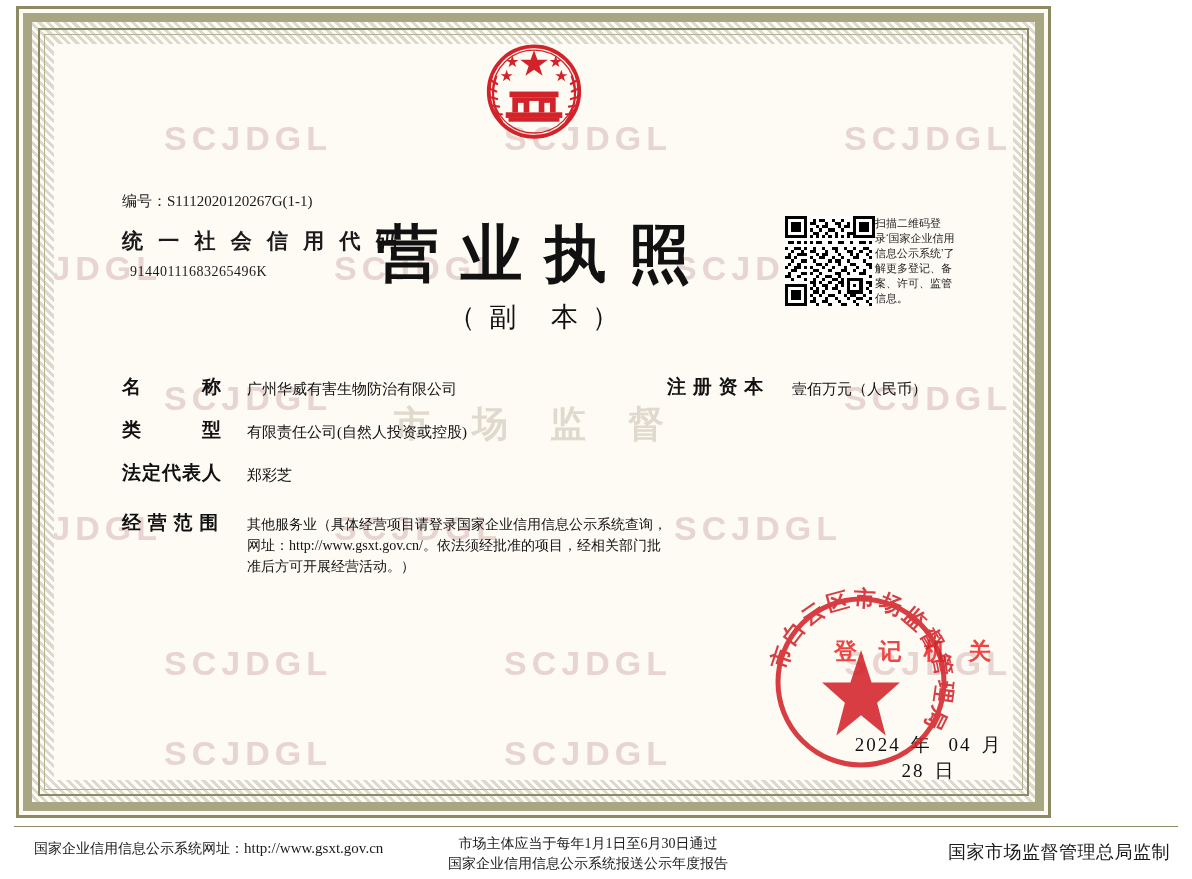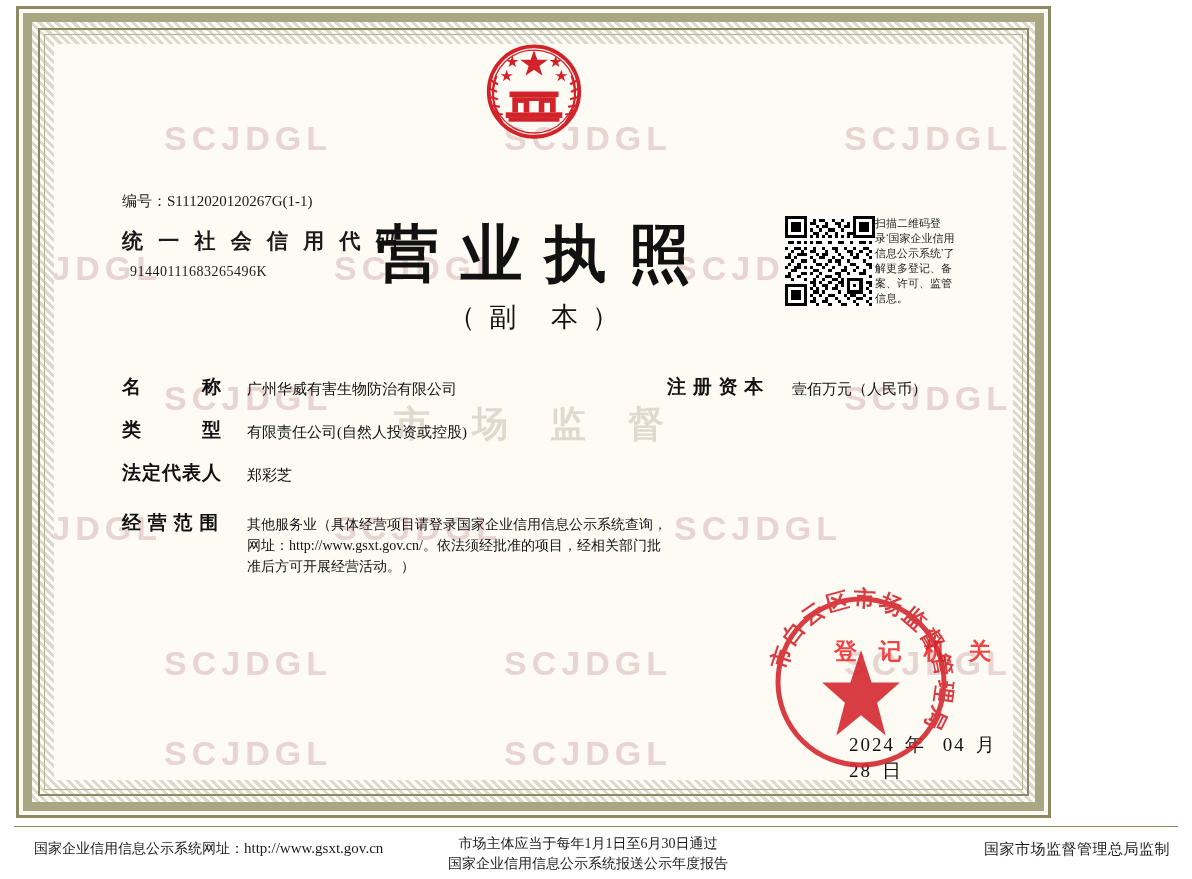--- a/index.html
+++ b/index.html
@@ -231,20 +231,21 @@
     color: #ef4444;
     margin-left: 20px;
   }
   .date-line {
     position: absolute;
     left: 790px;
     top: 688px;
     font-size: 19px;
     letter-spacing: 2px;
     color: #111;
+    text-align: center;
   }
   .date-line span { margin: 0 5px; }
 
   
   .seal {
     position: absolute;
     right: 52px;
     top: 538px;
     width: 200px;
     height: 200px;
@@ -283,21 +284,21 @@
     right: 16px;
     top: 8px;
     text-align: center;
     font-size: 14px;
     line-height: 20px;
   }
   .footer-right {
     position: absolute;
     right: 22px;
     top: 14px;
-    font-size: 15px;
+    font-size: 18px;
     letter-spacing: 0.5px;
   }
 </style>
 </head>
 <body>
 
 <div class="certificate">
   <div class="border-outer"></div>
   <div class="border-mid"></div>
   <div class="border-inner-1"></div>

